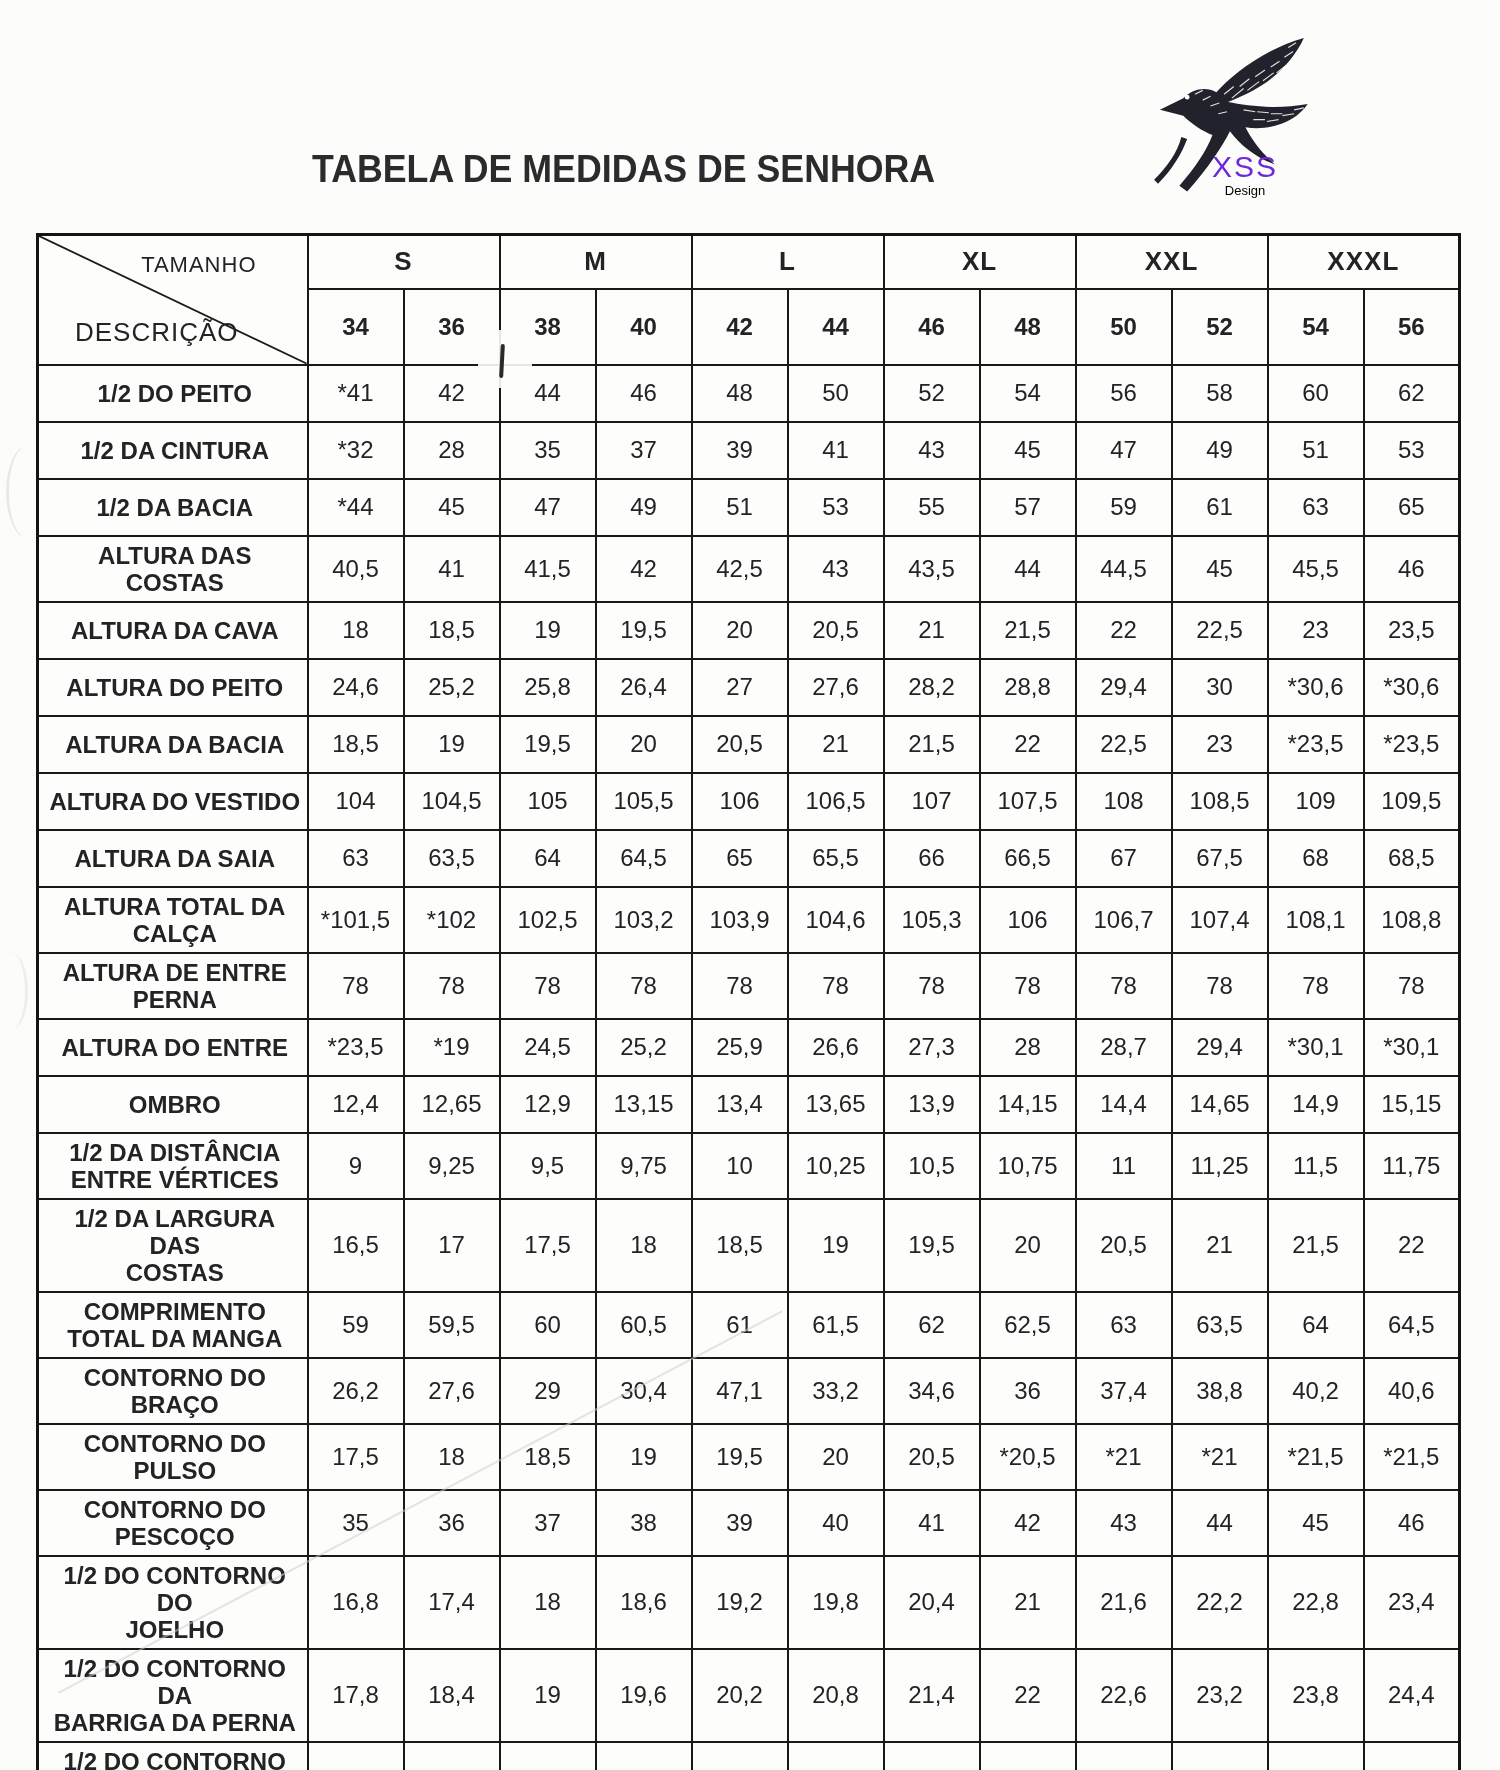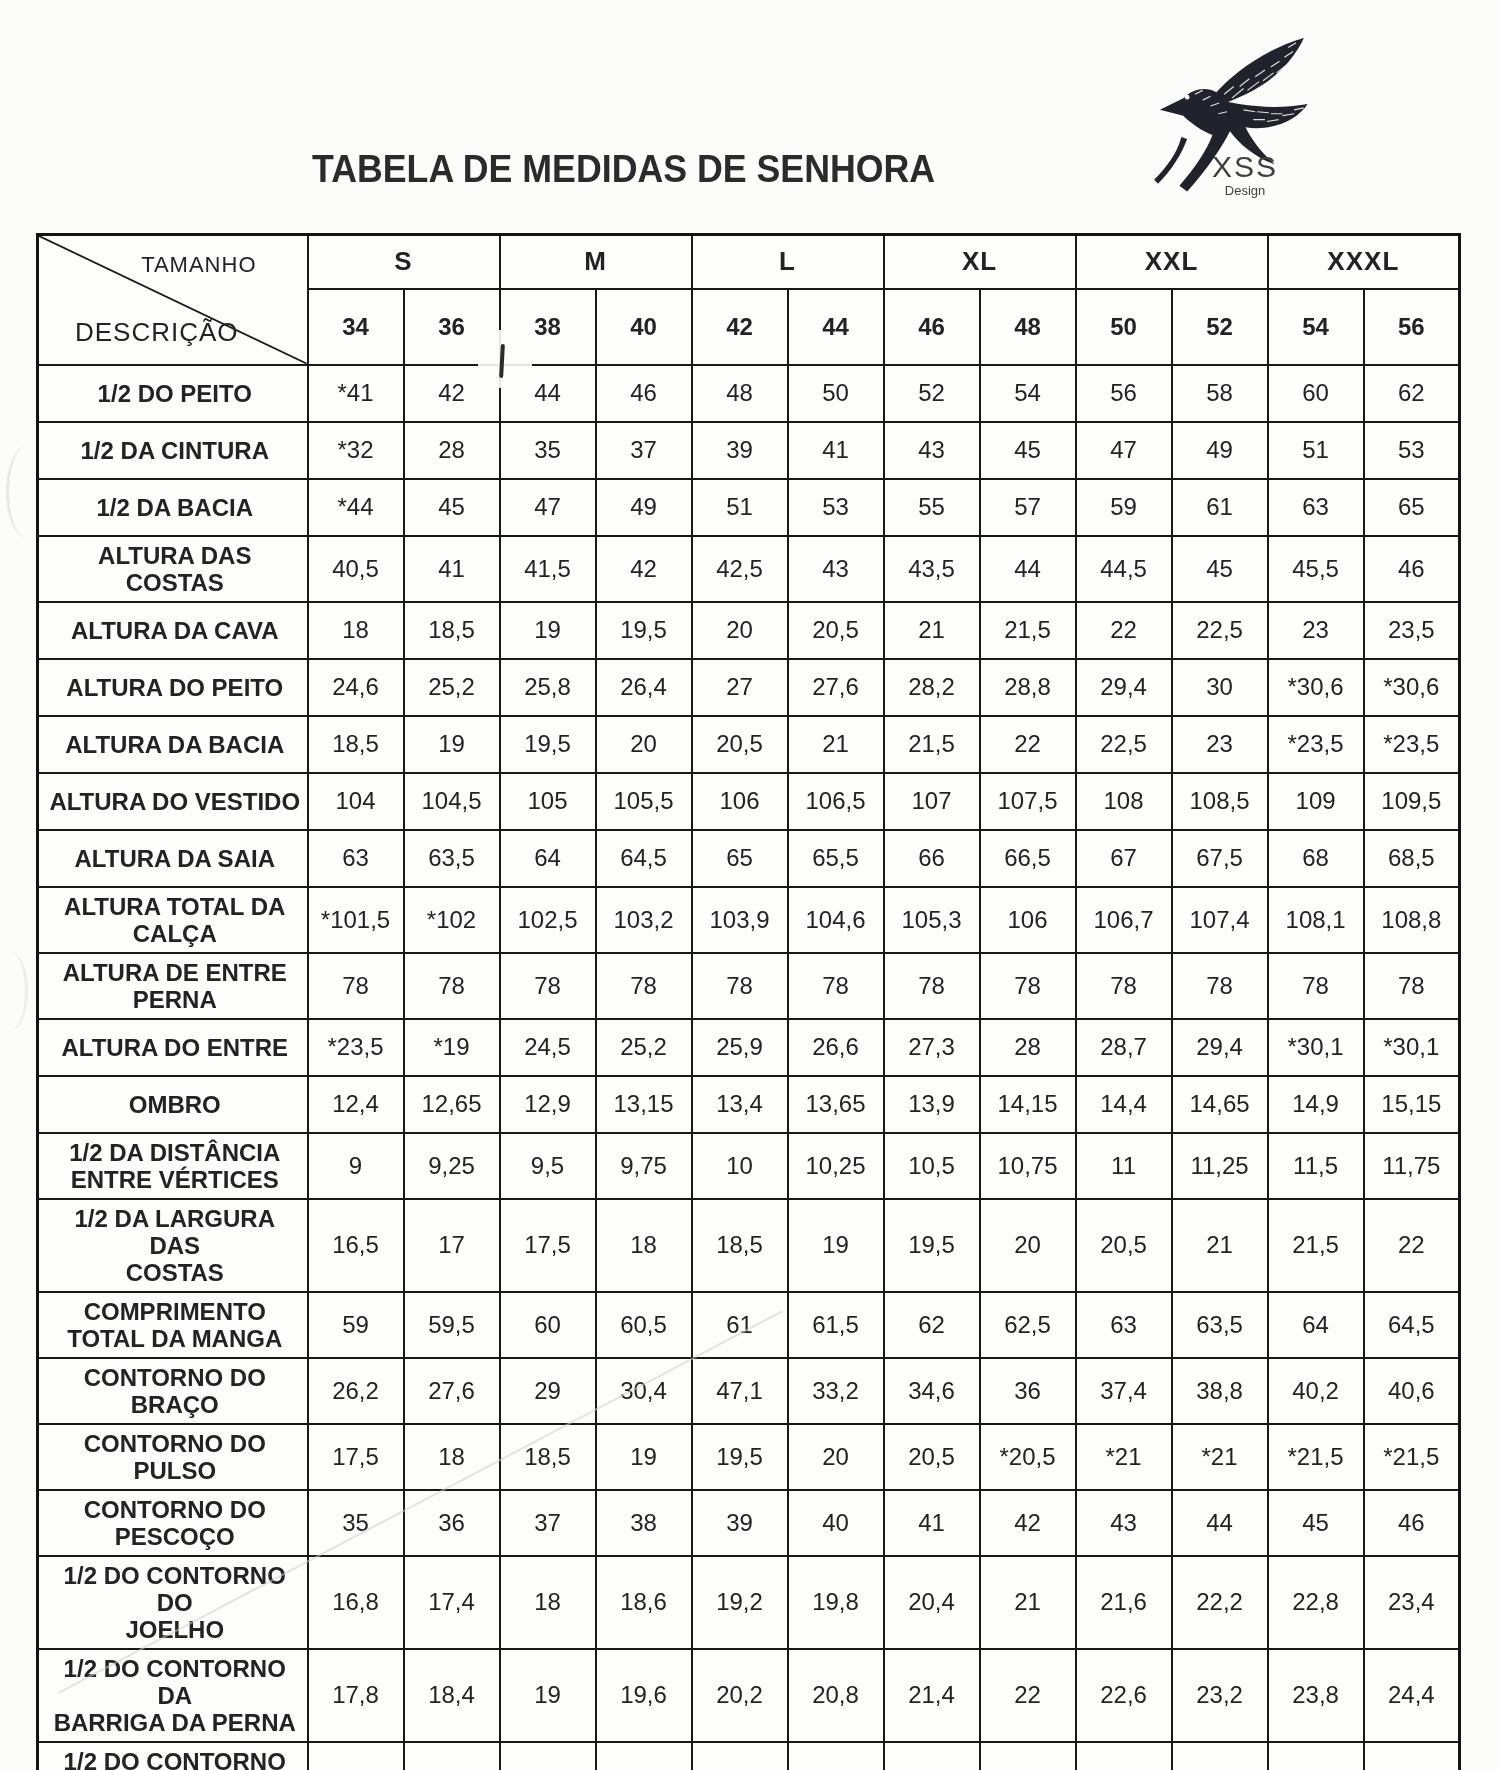--- a/index.html
+++ b/index.html
@@ -42,26 +42,26 @@
     left: 84px;
     top: 118px;
     text-align: center;
     line-height: 1;
   }
   .logo-brand {
     display: block;
     font-size: 30px;
     font-weight: 400;
     letter-spacing: 2px;
-    color: #404040;
+    color: #6d28d9;
   }
   .logo-sub {
     display: block;
     font-size: 13px;
-    color: #404040;
+    color: #000000;
     margin-top: 2px;
   }
 
   
   table.measures {
     position: absolute;
     left: 36px;
     top: 233px;
     border-collapse: collapse;
     table-layout: fixed;

